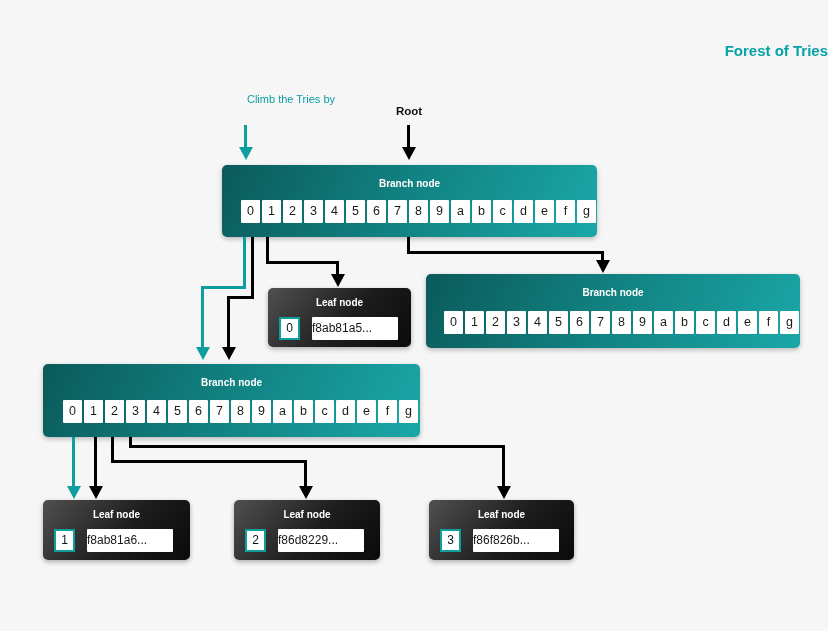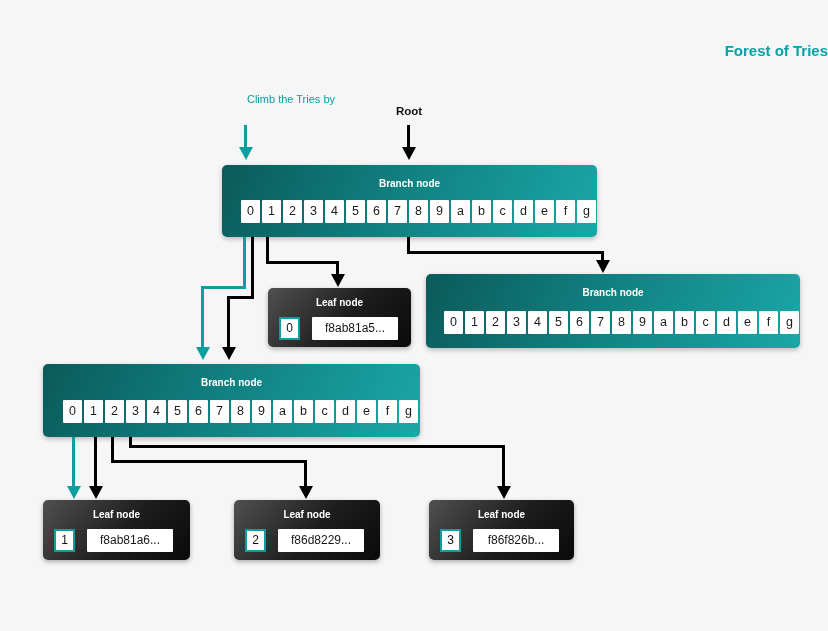--- a/index.html
+++ b/index.html
@@ -46,21 +46,21 @@
     width:19px; height:23px; line-height:23px; background:#fff; color:#1a1a1a;
     font-size:12.5px; font-weight:500; text-align:center; border-radius:1px;
   }
   .leaf-row { position:absolute; left:11px; top:29px; display:flex; gap:12px; align-items:center; }
   .index-cell {
     width:17px; height:19px; line-height:19px; border:2px solid #0f9e9e;
     background:#fff; color:#111; text-align:center; font-size:12px; font-weight:500;
   }
   .hash-box {
     width:86px; height:23px; line-height:23px; background:#fff; color:#161616;
-    text-align:center; font-size:12px; border-radius:1px;
+    text-align:left; font-size:12px; border-radius:1px;
   }
   
   .seg { position:absolute; background:#000; }
   .seg.teal { background:#0f9e9e; }
   .head {
     position:absolute; width:0; height:0;
     border-left:7px solid transparent; border-right:7px solid transparent;
     border-top:13px solid #000;
   }
   .head.teal { border-top-color:#0f9e9e; }

